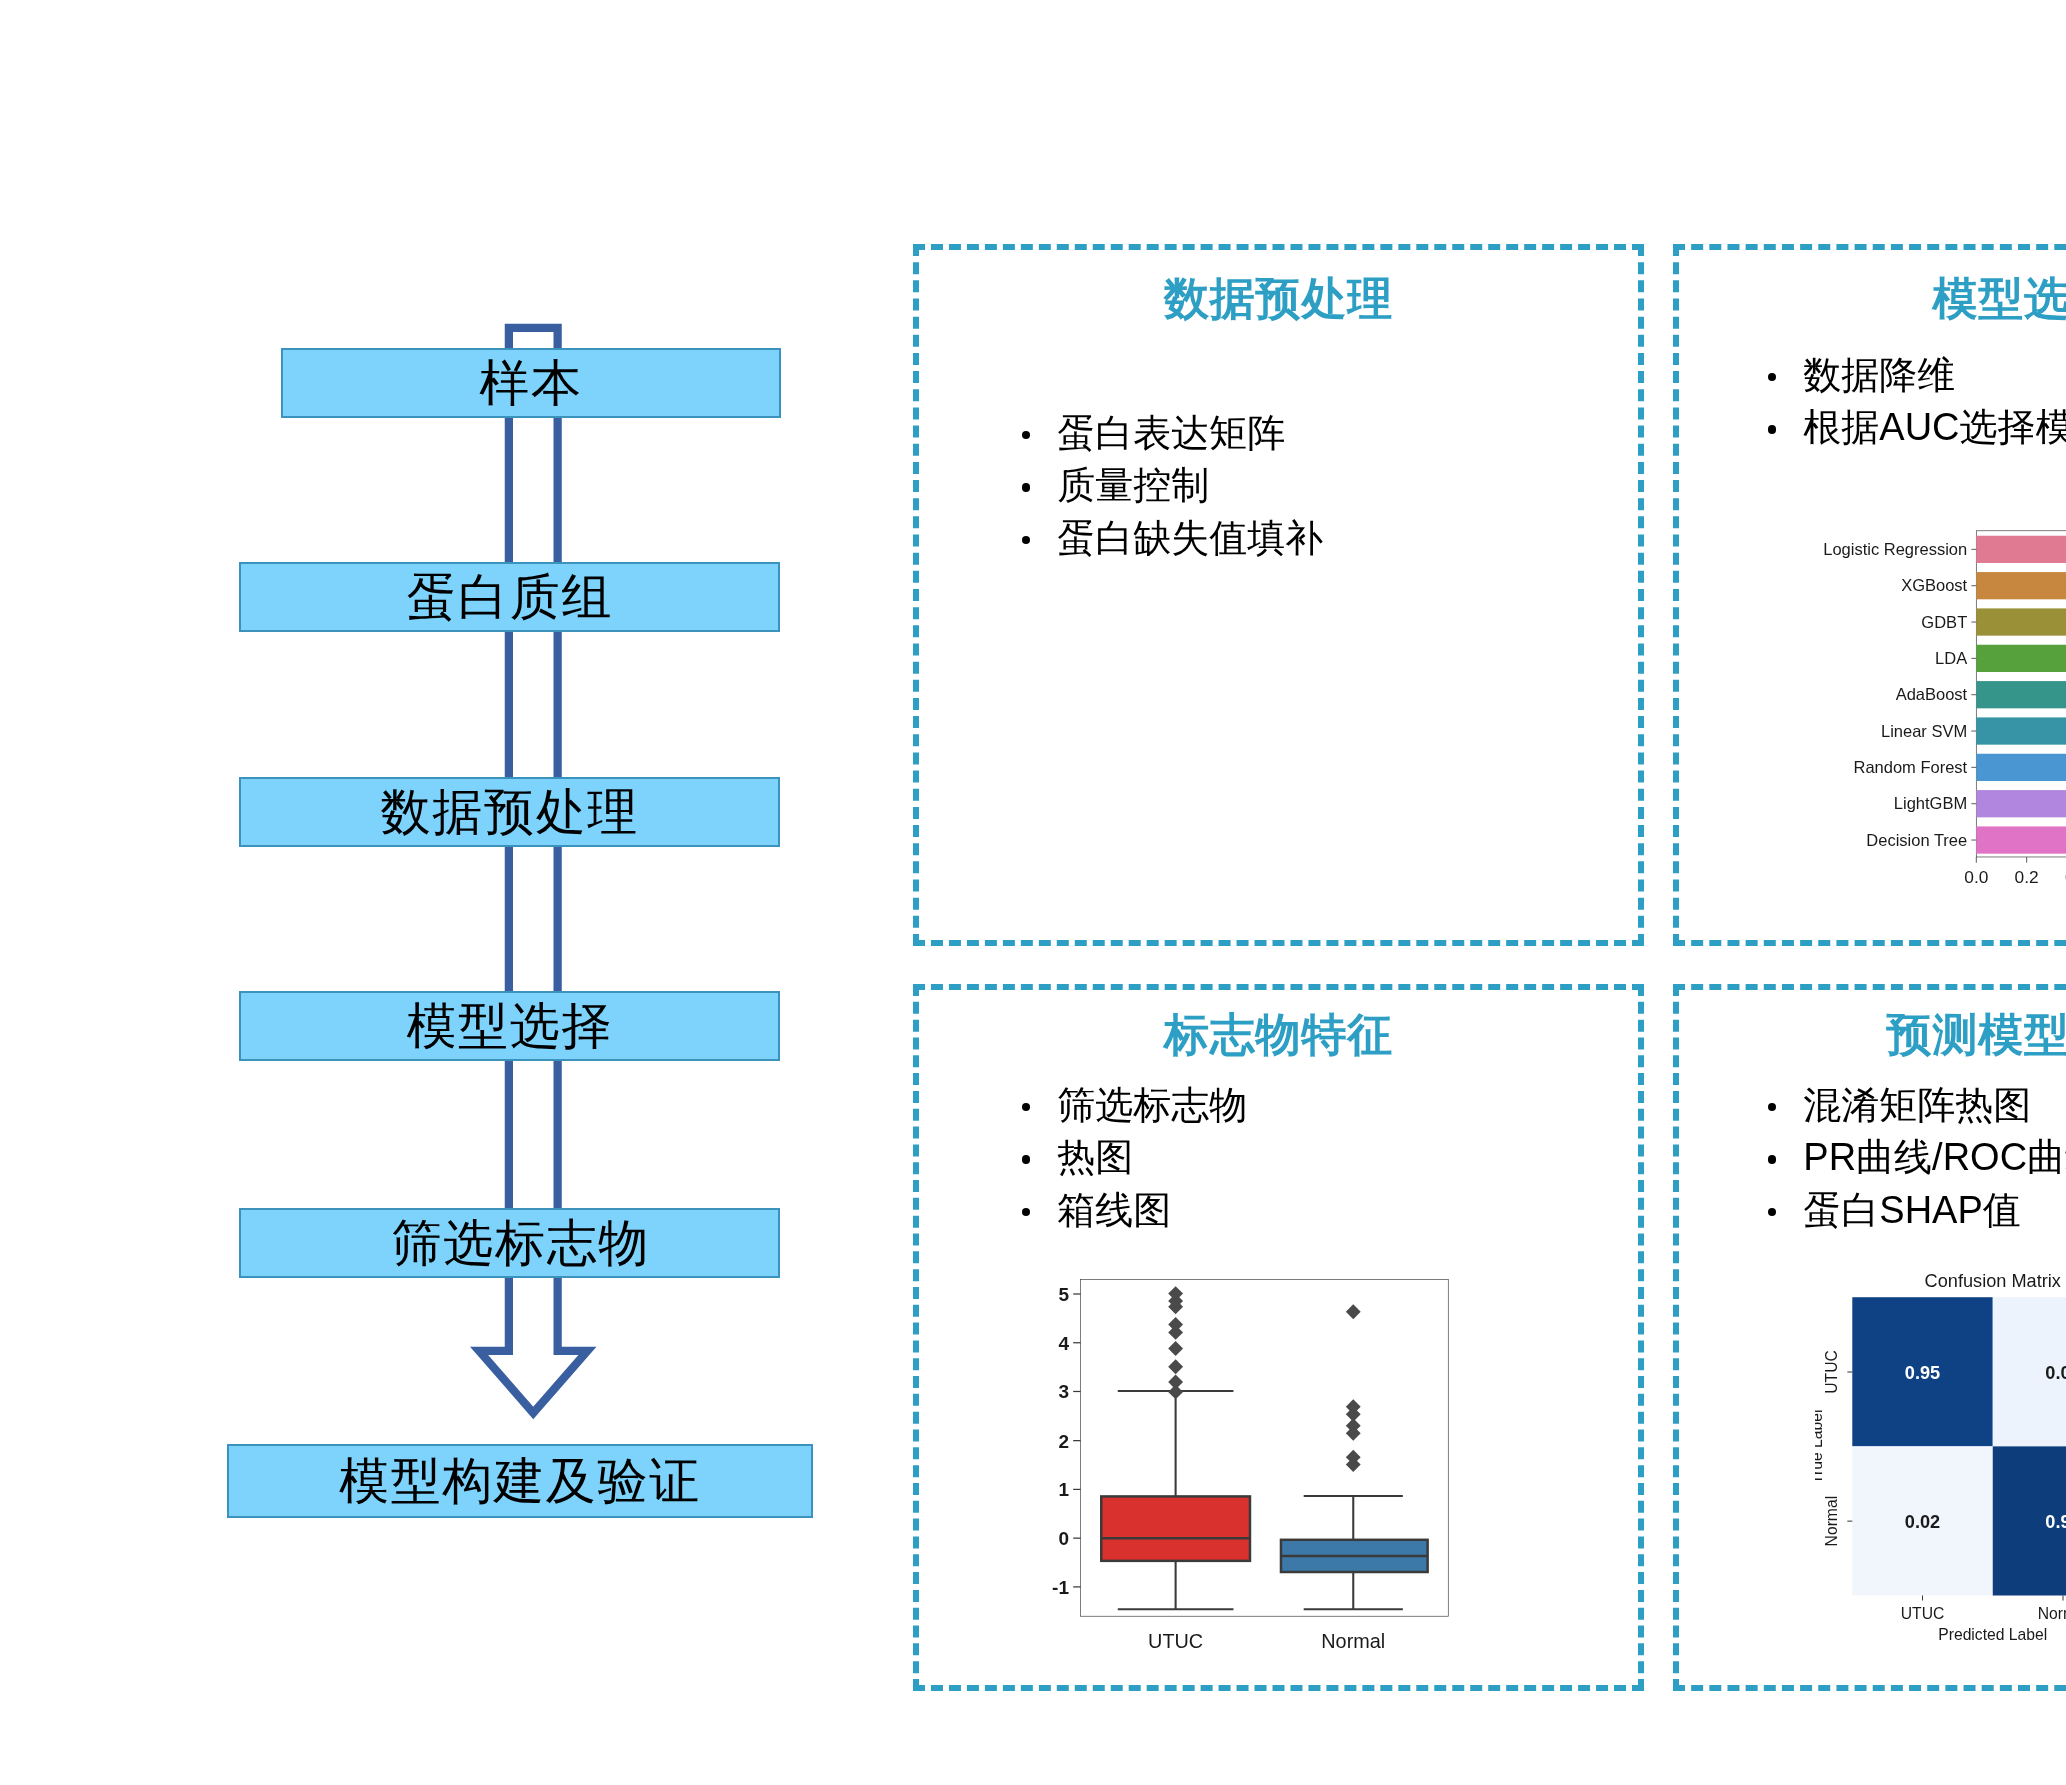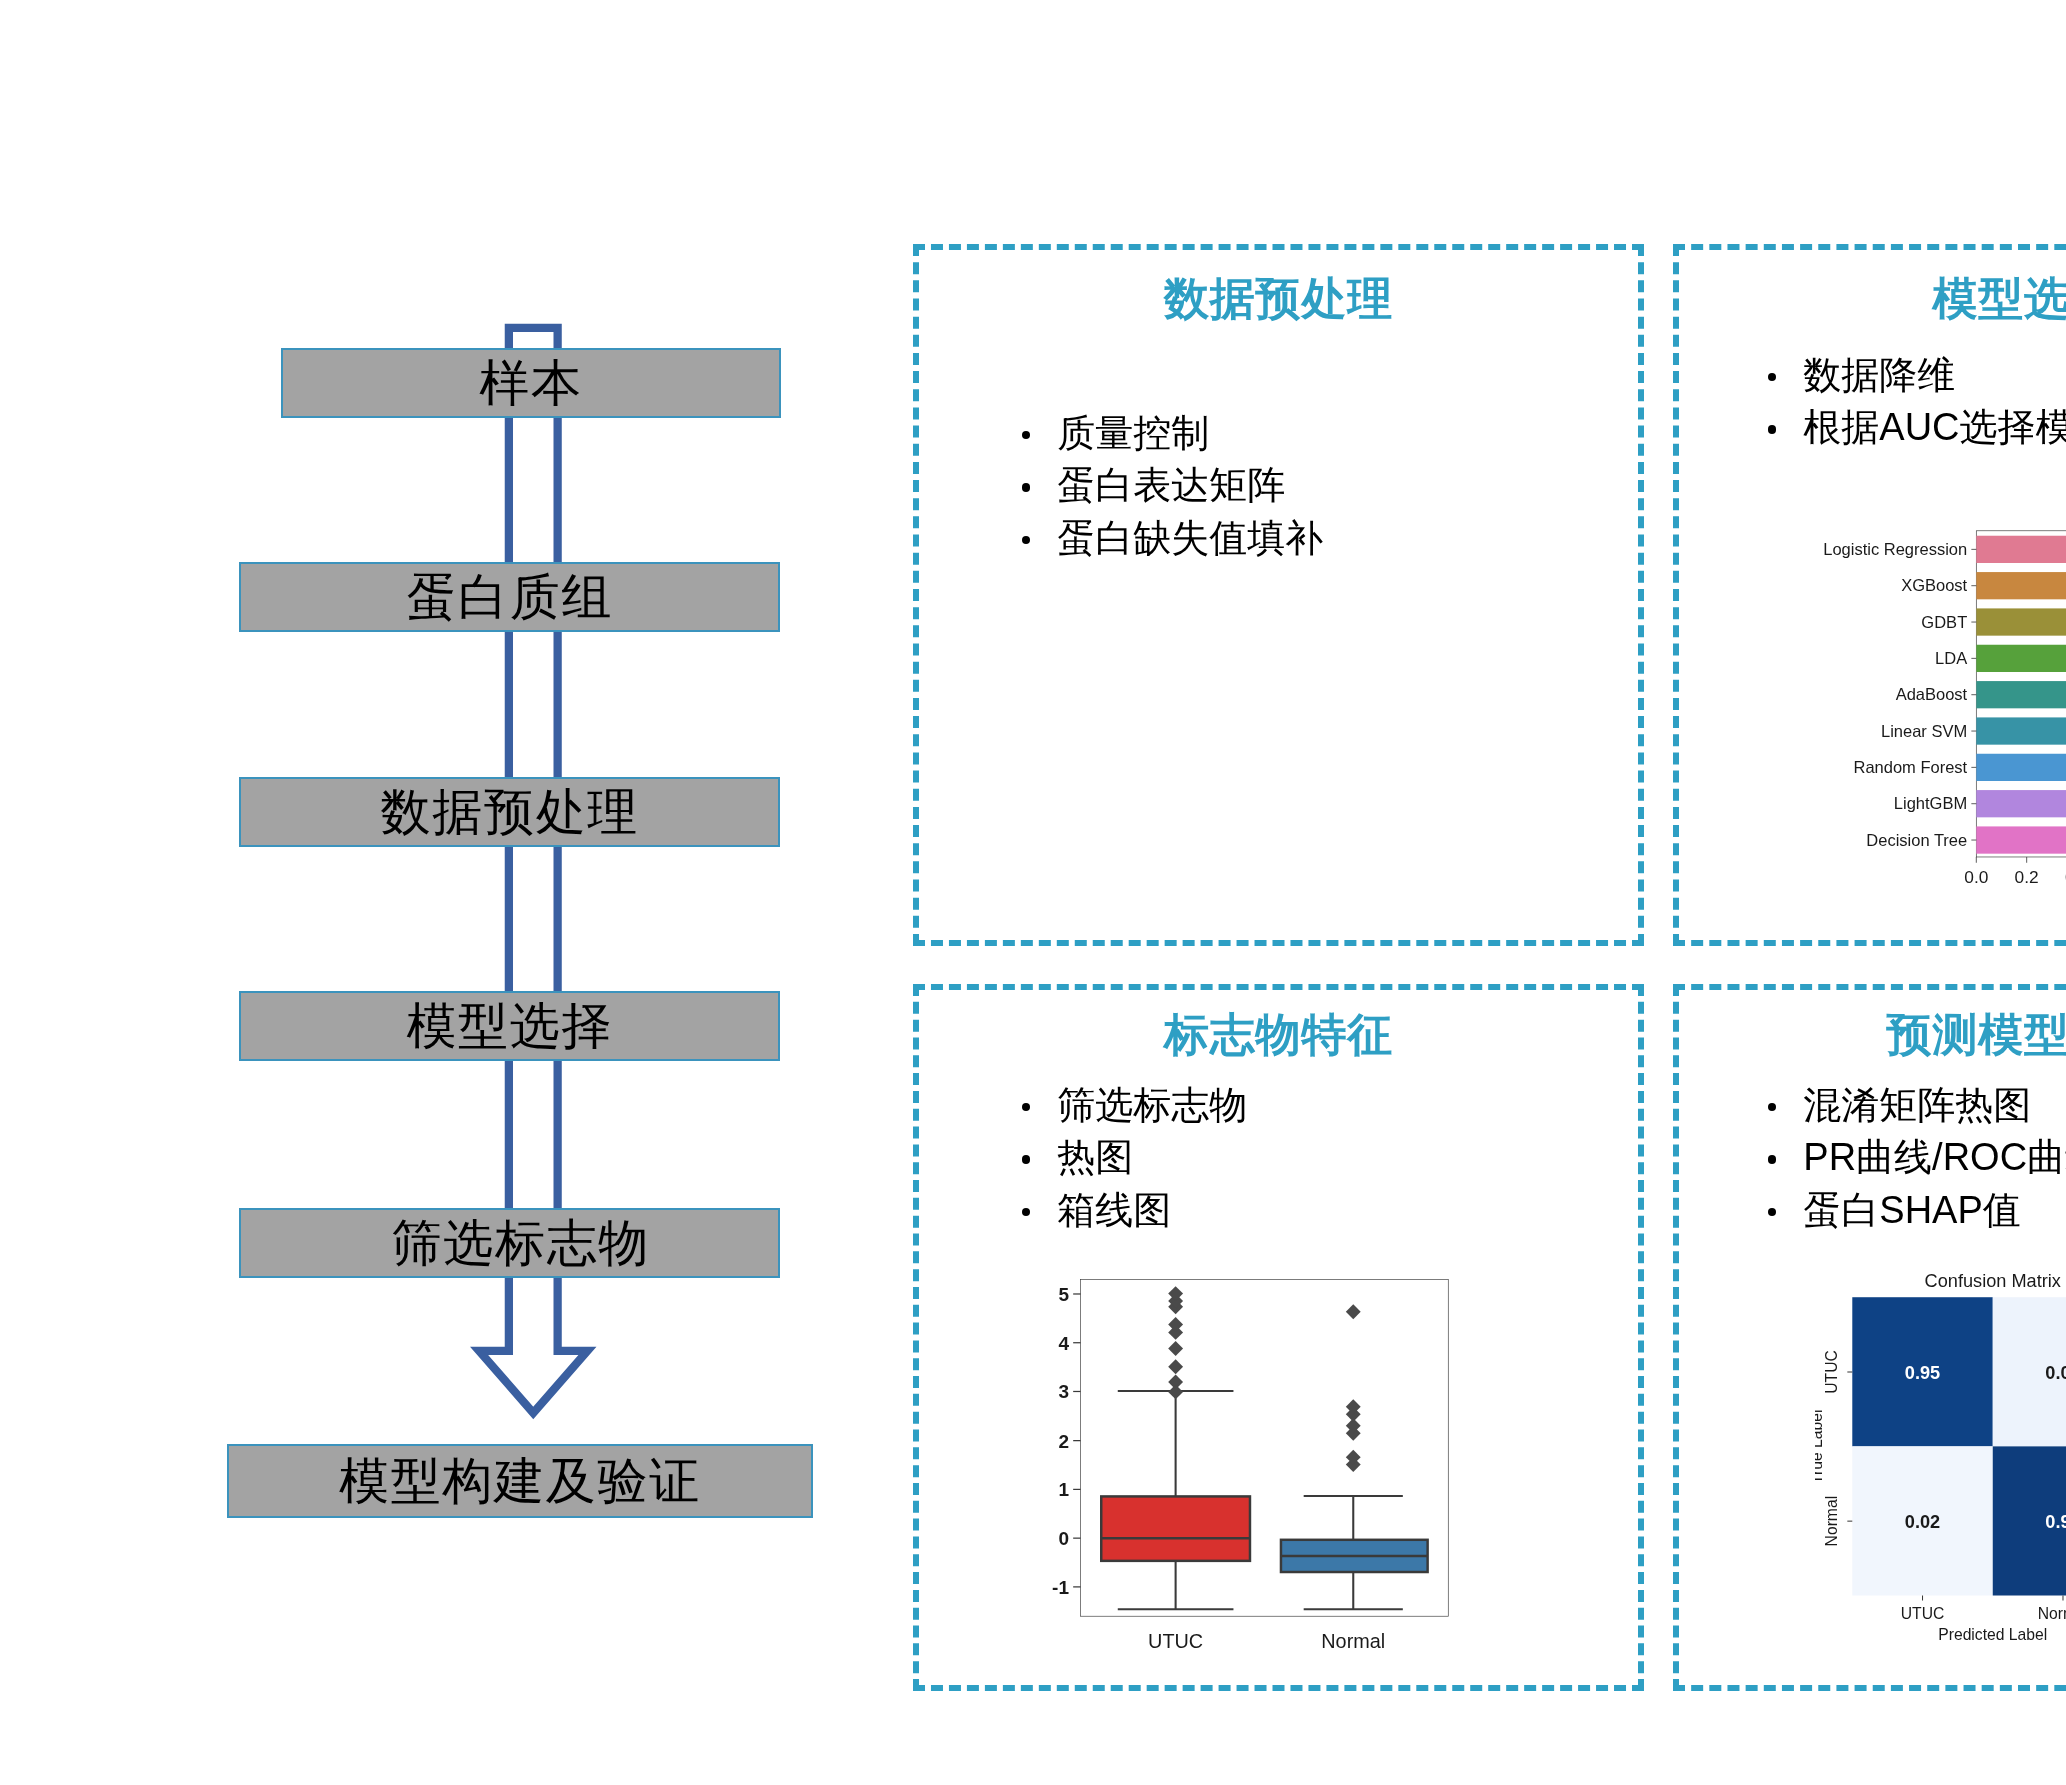--- a/index.html
+++ b/index.html
@@ -26,21 +26,21 @@
   .flow-arrow-svg {
     position: absolute;
     left: 0; top: 0;
     width: 645px;
     height: 1314px;
   }
   .flow-box {
     position: absolute;
     box-sizing: border-box;
     border: 2.1px solid #3B93BD;
-    background: #a3a3a3;
+    background: #7dd3fc;
     display: flex;
     align-items: center;
     justify-content: center;
     color: #000000;
     font-family: "Liberation Sans", "DejaVu Sans", sans-serif;
     font-size: 50px;
     line-height: 1;
     letter-spacing: 1.7px;
     white-space: nowrap;
   }
@@ -143,25 +143,25 @@
   </div>
 </div>
 
 <div id="panels">
 
   <div class="panel" style="left:0px; top:0px; width:731px; height:702px;">
     <div class="panel-title" style="top:25px;">数据预处理</div>
     <ul class="bullets" style="left:103px; top:157px;">
       <li>
           <span class="dot"></span>
+          <span>蛋白表达矩阵</span>
+        </li>
+      <li>
+          <span class="dot"></span>
           <span>质量控制</span>
-        </li>
-      <li>
-          <span class="dot"></span>
-          <span>蛋白表达矩阵</span>
         </li>
       <li>
           <span class="dot"></span>
           <span>蛋白缺失值填补</span>
         </li>
     </ul>
   </div>
 
   <div class="panel" style="left:760px; top:0px; width:702px; height:702px;">
     <div class="panel-title" style="top:25px;">模型选择</div>

